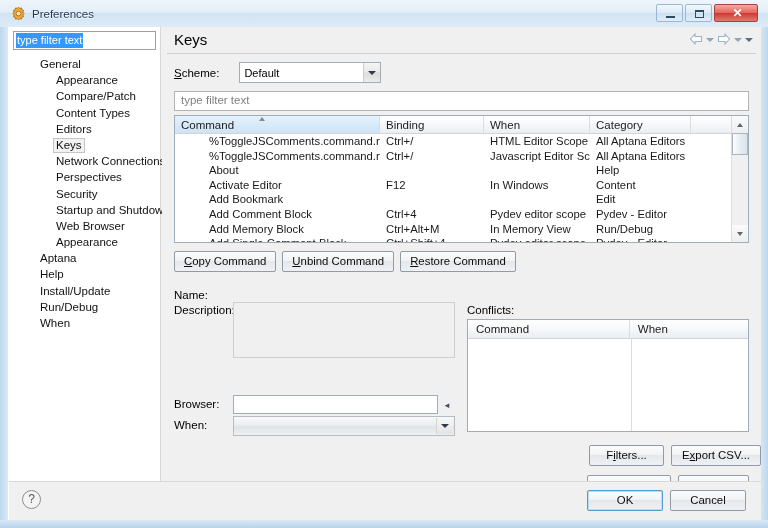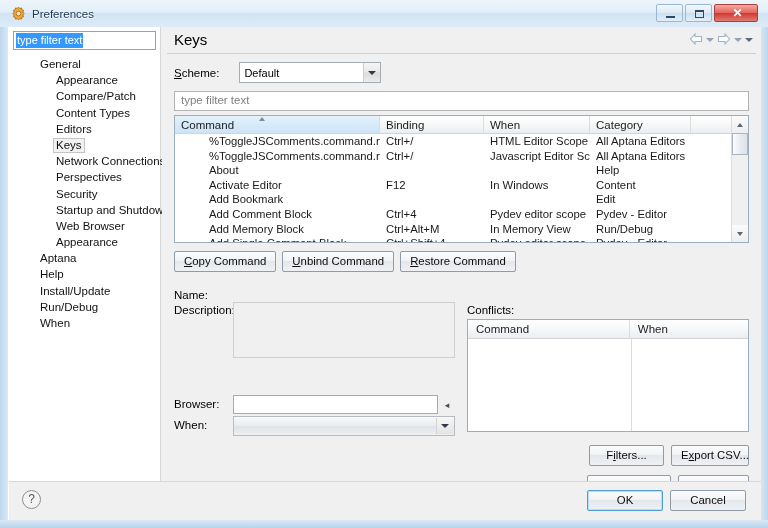--- a/index.html
+++ b/index.html
@@ -267,21 +267,21 @@
   }
   .ct-th { padding-left: 8px; line-height: 19px; border-right: 1px solid #dcdcdc; }
   .ct-th.a { width: 163px; }
   .ct-th.b { width: 119px; border-right: none; }
   #ct-divider {
     position: absolute; left: 163px; top: 19px; width: 1px; bottom: 0; background: #dcdcdc;
   }
 
   
   #filters-btn { position: absolute; left: 427px; top: 418px; width: 75px; }
-  #export-btn  { position: absolute; left: 509px; top: 418px; width: 78px; }
+  #export-btn  { position: absolute; left: 509px; top: 418px; width: 90px; }
   #restore-btn { position: absolute; left: 425px; top: 448px; width: 84px; }
   #apply-btn   { position: absolute; left: 516px; top: 448px; width: 71px; }
 
   
   #bottom-rule {
     position: absolute; left: 0; top: 454px; width: 752px; height: 1px; background: #d8d8d8;
   }
   #bottom-bar {
     position: absolute; left: 0; top: 455px; width: 752px; height: 38px; background: #f0f0f0;
   }

